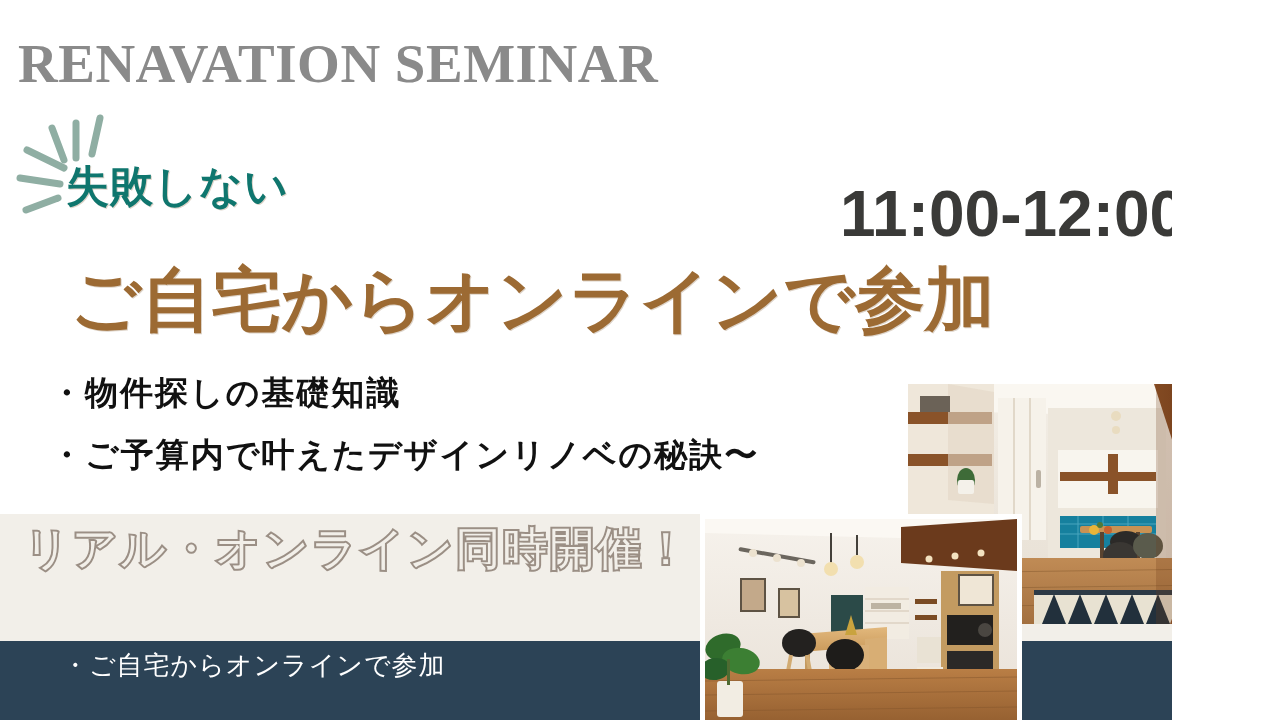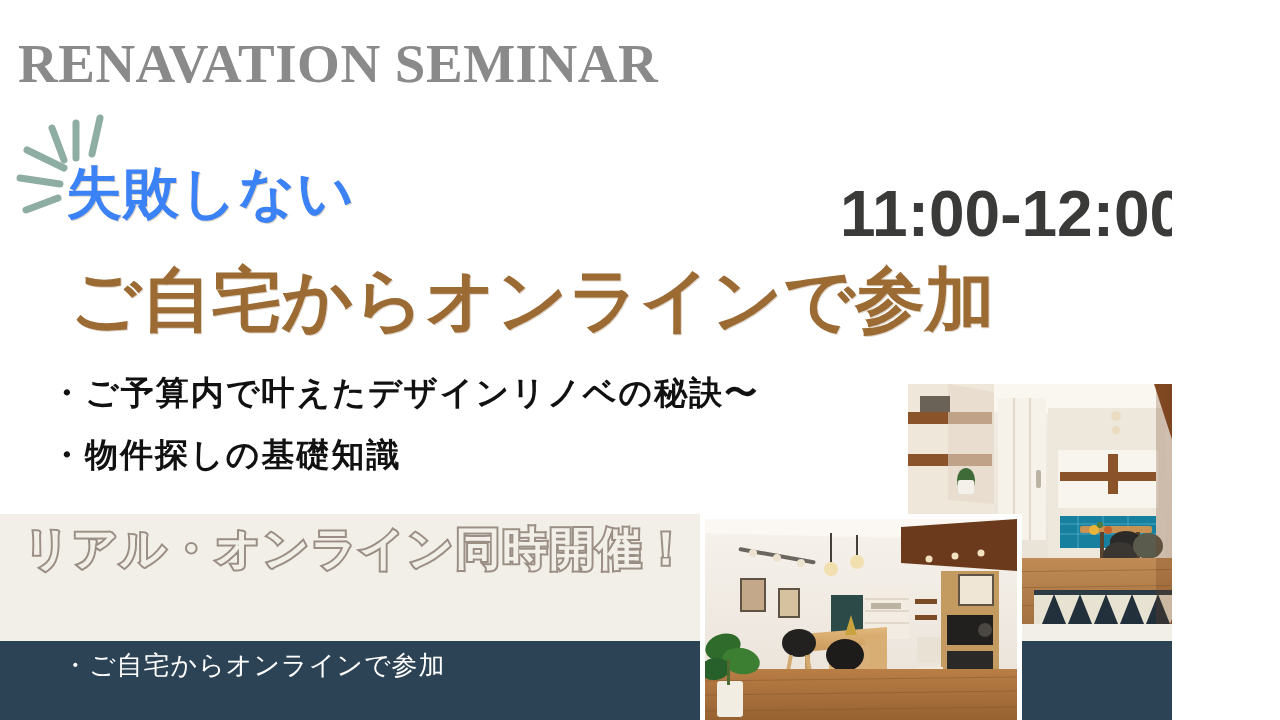--- a/index.html
+++ b/index.html
@@ -89,24 +89,24 @@
   .sparkle {
     position: absolute;
     left: 8px; top: 82px;
     width: 130px; height: 118px;
   }
 
   
   .headline-1 {
     position: absolute;
     left: 66px; top: 140px;
-    font-size: 56px;
+    font-size: 43px;
     font-weight: bold;
     line-height: 1.05;
-    color: #3b82f6;
+    color: #0f766e;
     letter-spacing: 1px;
     white-space: nowrap;
     text-shadow: 1px 1px 0 rgba(120,80,35,0.25);
   }
   .headline-2 {
     position: absolute;
     left: 70px; top: 240px;
     font-size: 70px;
     font-weight: bold;
     line-height: 1.05;
@@ -130,21 +130,21 @@
     letter-spacing: 2px;
     white-space: nowrap;
     margin-bottom: 29px;
   }
 
   
   .outline-title {
     position: absolute;
     left: 24px; top: 502px;
     font-size: 45px;
-    font-weight: bold;
+    font-weight: normal;
     line-height: 1;
     letter-spacing: 2px;
     white-space: nowrap;
     color: #F2EFE9;
     -webkit-text-stroke: 4px #9B8F85;
     paint-order: stroke fill;
   }
   .sub-note {
     position: absolute;
     left: 48px; top: 572px;
@@ -212,22 +212,22 @@
         <line x1="12" y1="72" x2="52" y2="78" stroke-width="7"></line>
         <line x1="18" y1="104" x2="50" y2="92" stroke-width="7"></line>
       </g>
     </svg>
   </div>
 
   <div class="headline-1">失敗しない</div>
   <div class="headline-2">ご自宅からオンラインで参加</div>
 
   <div class="bullets-top">
+    <div class="bullet">・物件探しの基礎知識</div>
     <div class="bullet">・ご予算内で叶えたデザインリノベの秘訣〜</div>
-    <div class="bullet">・物件探しの基礎知識</div>
   </div>
 
   <div class="outline-title">リアル・オンライン同時開催！</div>
 
   <div class="bullets-bottom">
     <div class="bullet">・ご自宅からオンラインで参加</div>
   </div>
 
   <div class="photo photo-right">
     <svg viewBox="0 0 372 240" xmlns="http://www.w3.org/2000/svg">

